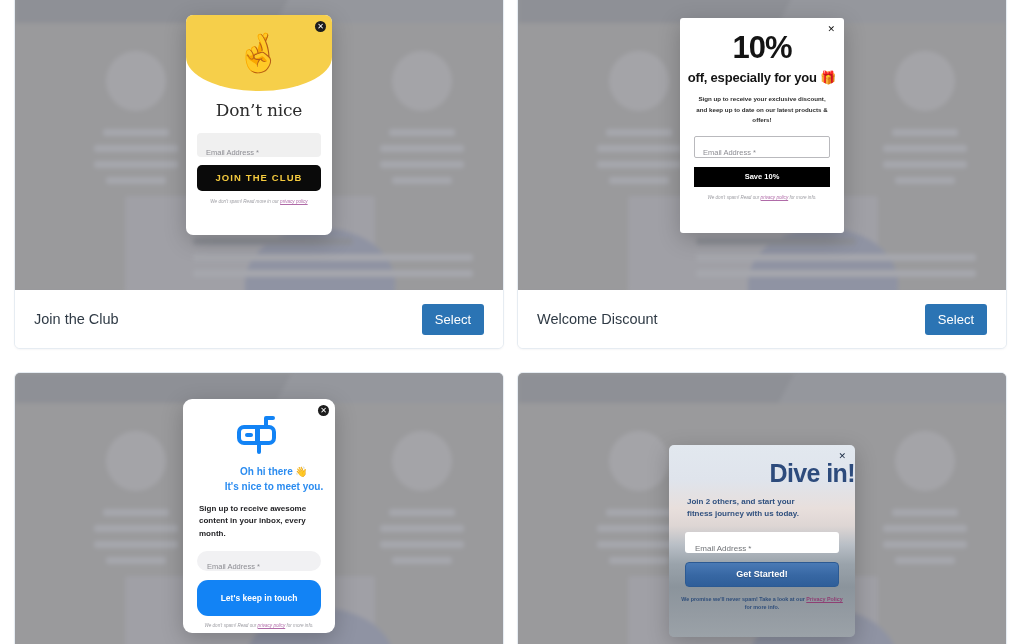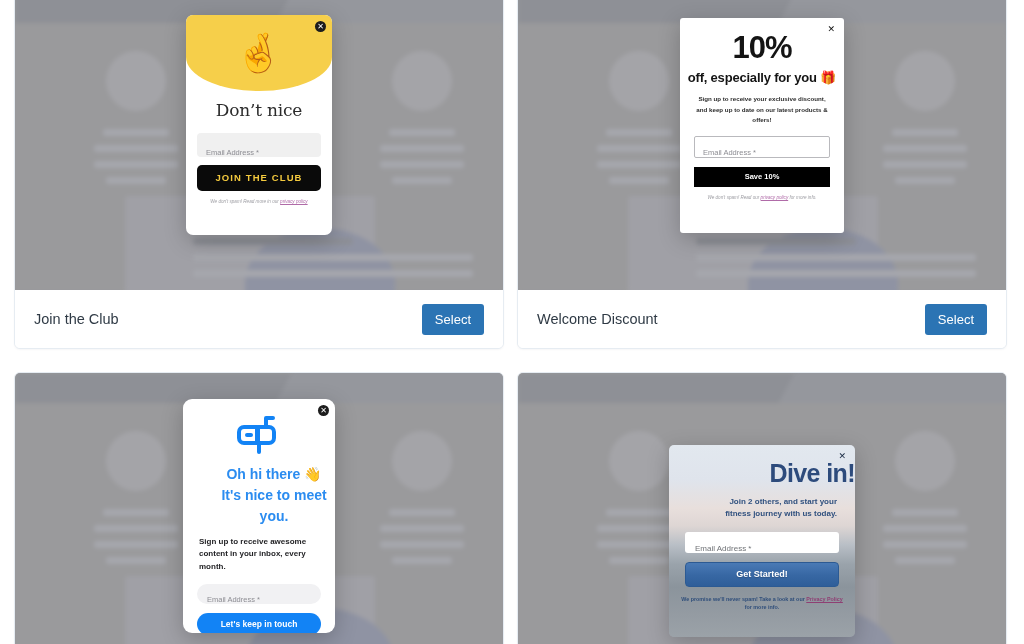--- a/index.html
+++ b/index.html
@@ -152,51 +152,51 @@
     color:#fff; font-weight:bold; font-size:7.5px;
     display:flex; align-items:center; justify-content:center;
   }
   .p2-fine { margin: 8px 11px 0 11px; }
 
   
   .p3 { top: 26px; width: 152px; height: 234px; background:#fff; border-radius:9px; }
   .p3-icon { display:flex; justify-content:center; margin-top: 15px; }
   .p3-h1 {
     text-align:center; color:#2b8cf0; font-weight:bold;
-    font-size: 14px; margin-top: 10px; line-height:1.5;padding-left:30px;
+    font-size: 10px; margin-top: 10px; line-height:1.5;padding-left:30px;
   }
   .p3-body {
     text-align:left; font-size: 8px; font-weight:bold; color:#1f1f22;
     margin: 9px 16px 0 16px; line-height: 1.55;
   }
   .p3-field {
     margin: 11px 14px 0 14px; height: 20px;
     background:#f1f1f3; border-radius:10px; padding:0 10px;
   }
   .p3-btn {
-    margin: 9px 14px 0 14px; height: 22px; border-radius:11px;
+    margin: 9px 14px 0 14px; height: 36px; border-radius:11px;
     background:#1283f5; color:#fff; font-weight:bold; font-size:8.5px;
     display:flex; align-items:center; justify-content:center;
   }
   .p3-fine { margin: 7px 11px 0 11px; }
 
   
   .p4 {
     top: 72px; width: 186px; height: 192px; border-radius: 5px;
     background:
       linear-gradient(180deg,
         #e2e8ef 0%, #dfe4ec 18%, #e8dfdc 33%, #ded6d4 42%,
         #b9bfc6 52%, #9aa3ab 62%, #8b949c 74%, #949ba2 88%, #9ba2a8 100%);
   }
   .p4-title {
     text-align:right; font-size: 25px; font-weight: 800;
     color:#2d4b7c; margin-top: 16px; line-height:1; letter-spacing:-.6px;
   }
   .p4-body {
-    text-align:right; font-size: 8px; font-weight:bold; color:#31517f;
+    text-align:left; font-size: 8px; font-weight:bold; color:#31517f;
     margin: 10px 18px 0 18px; line-height: 1.55;
   }
   .p4-field {
     margin: 11px 16px 0 16px; height: 21px;
     background:#fff; border-radius:3px; padding:0 10px;
     color:#6f7276; font-size: 8px;
   }
   .p4-btn {
     margin: 9px 16px 0 16px; height: 25px; border-radius:4px;
     background: linear-gradient(180deg, #4a7ab5 0%, #3767a3 55%, #2f5e99 100%);

